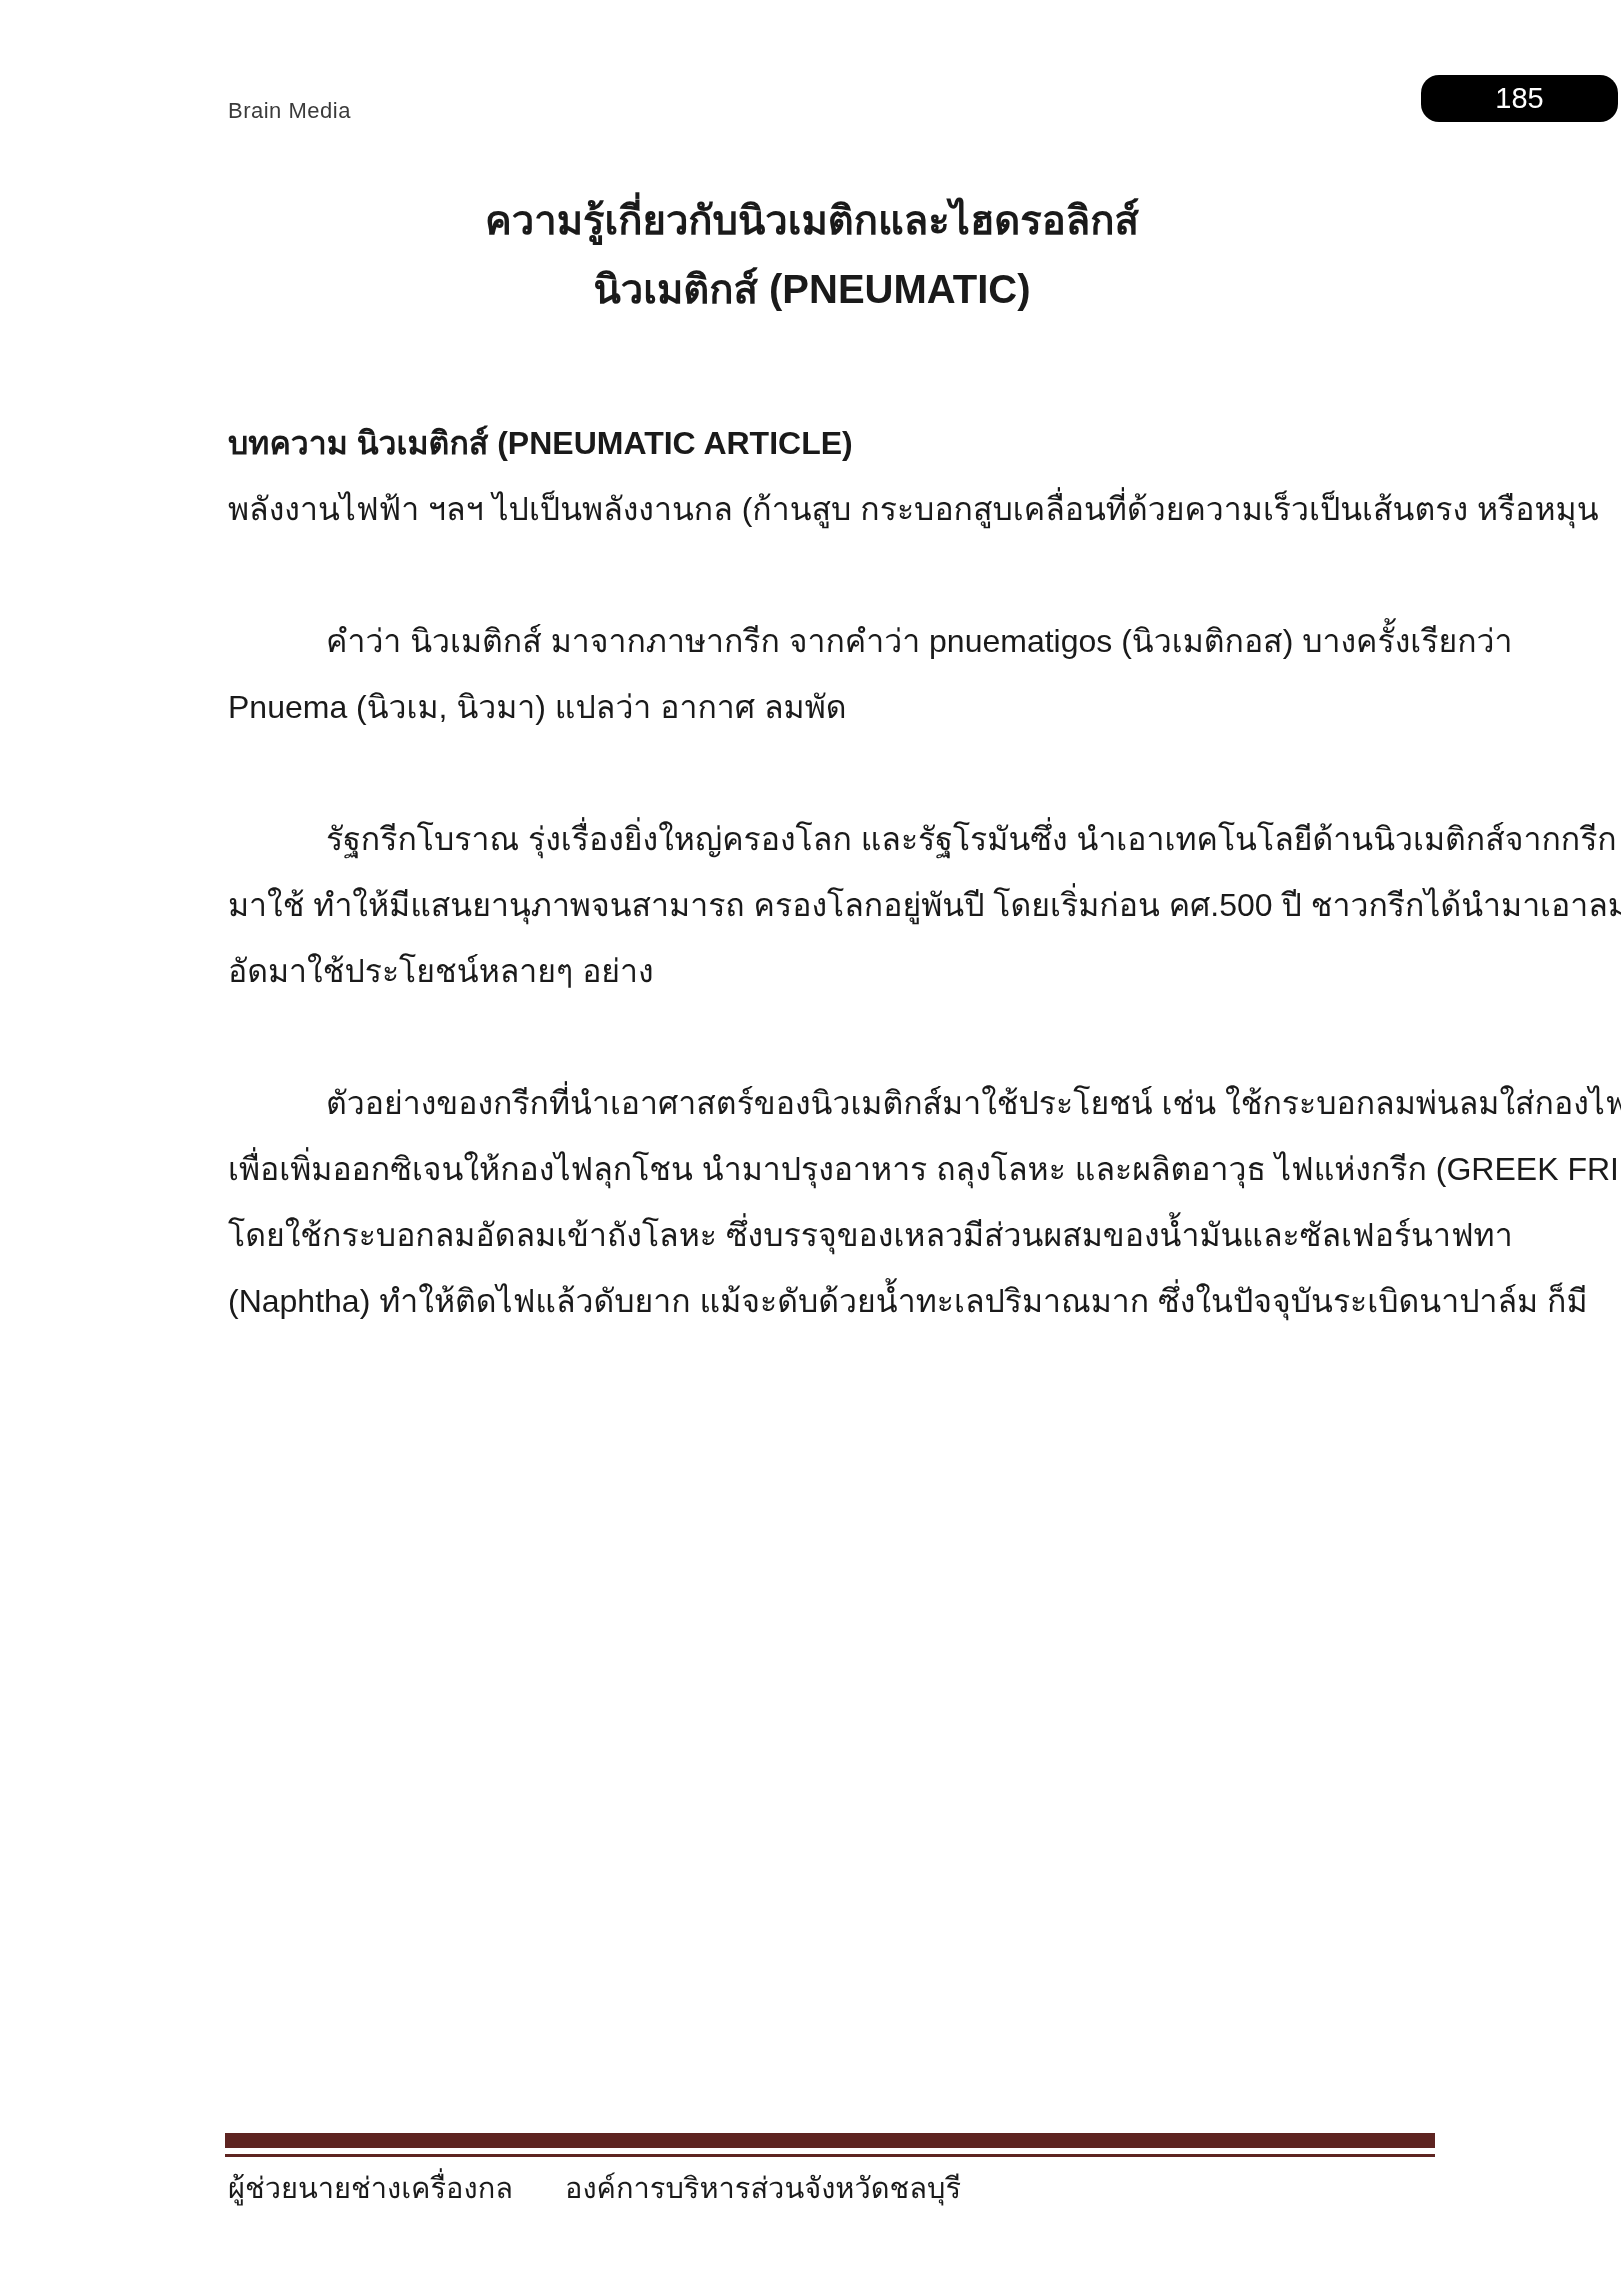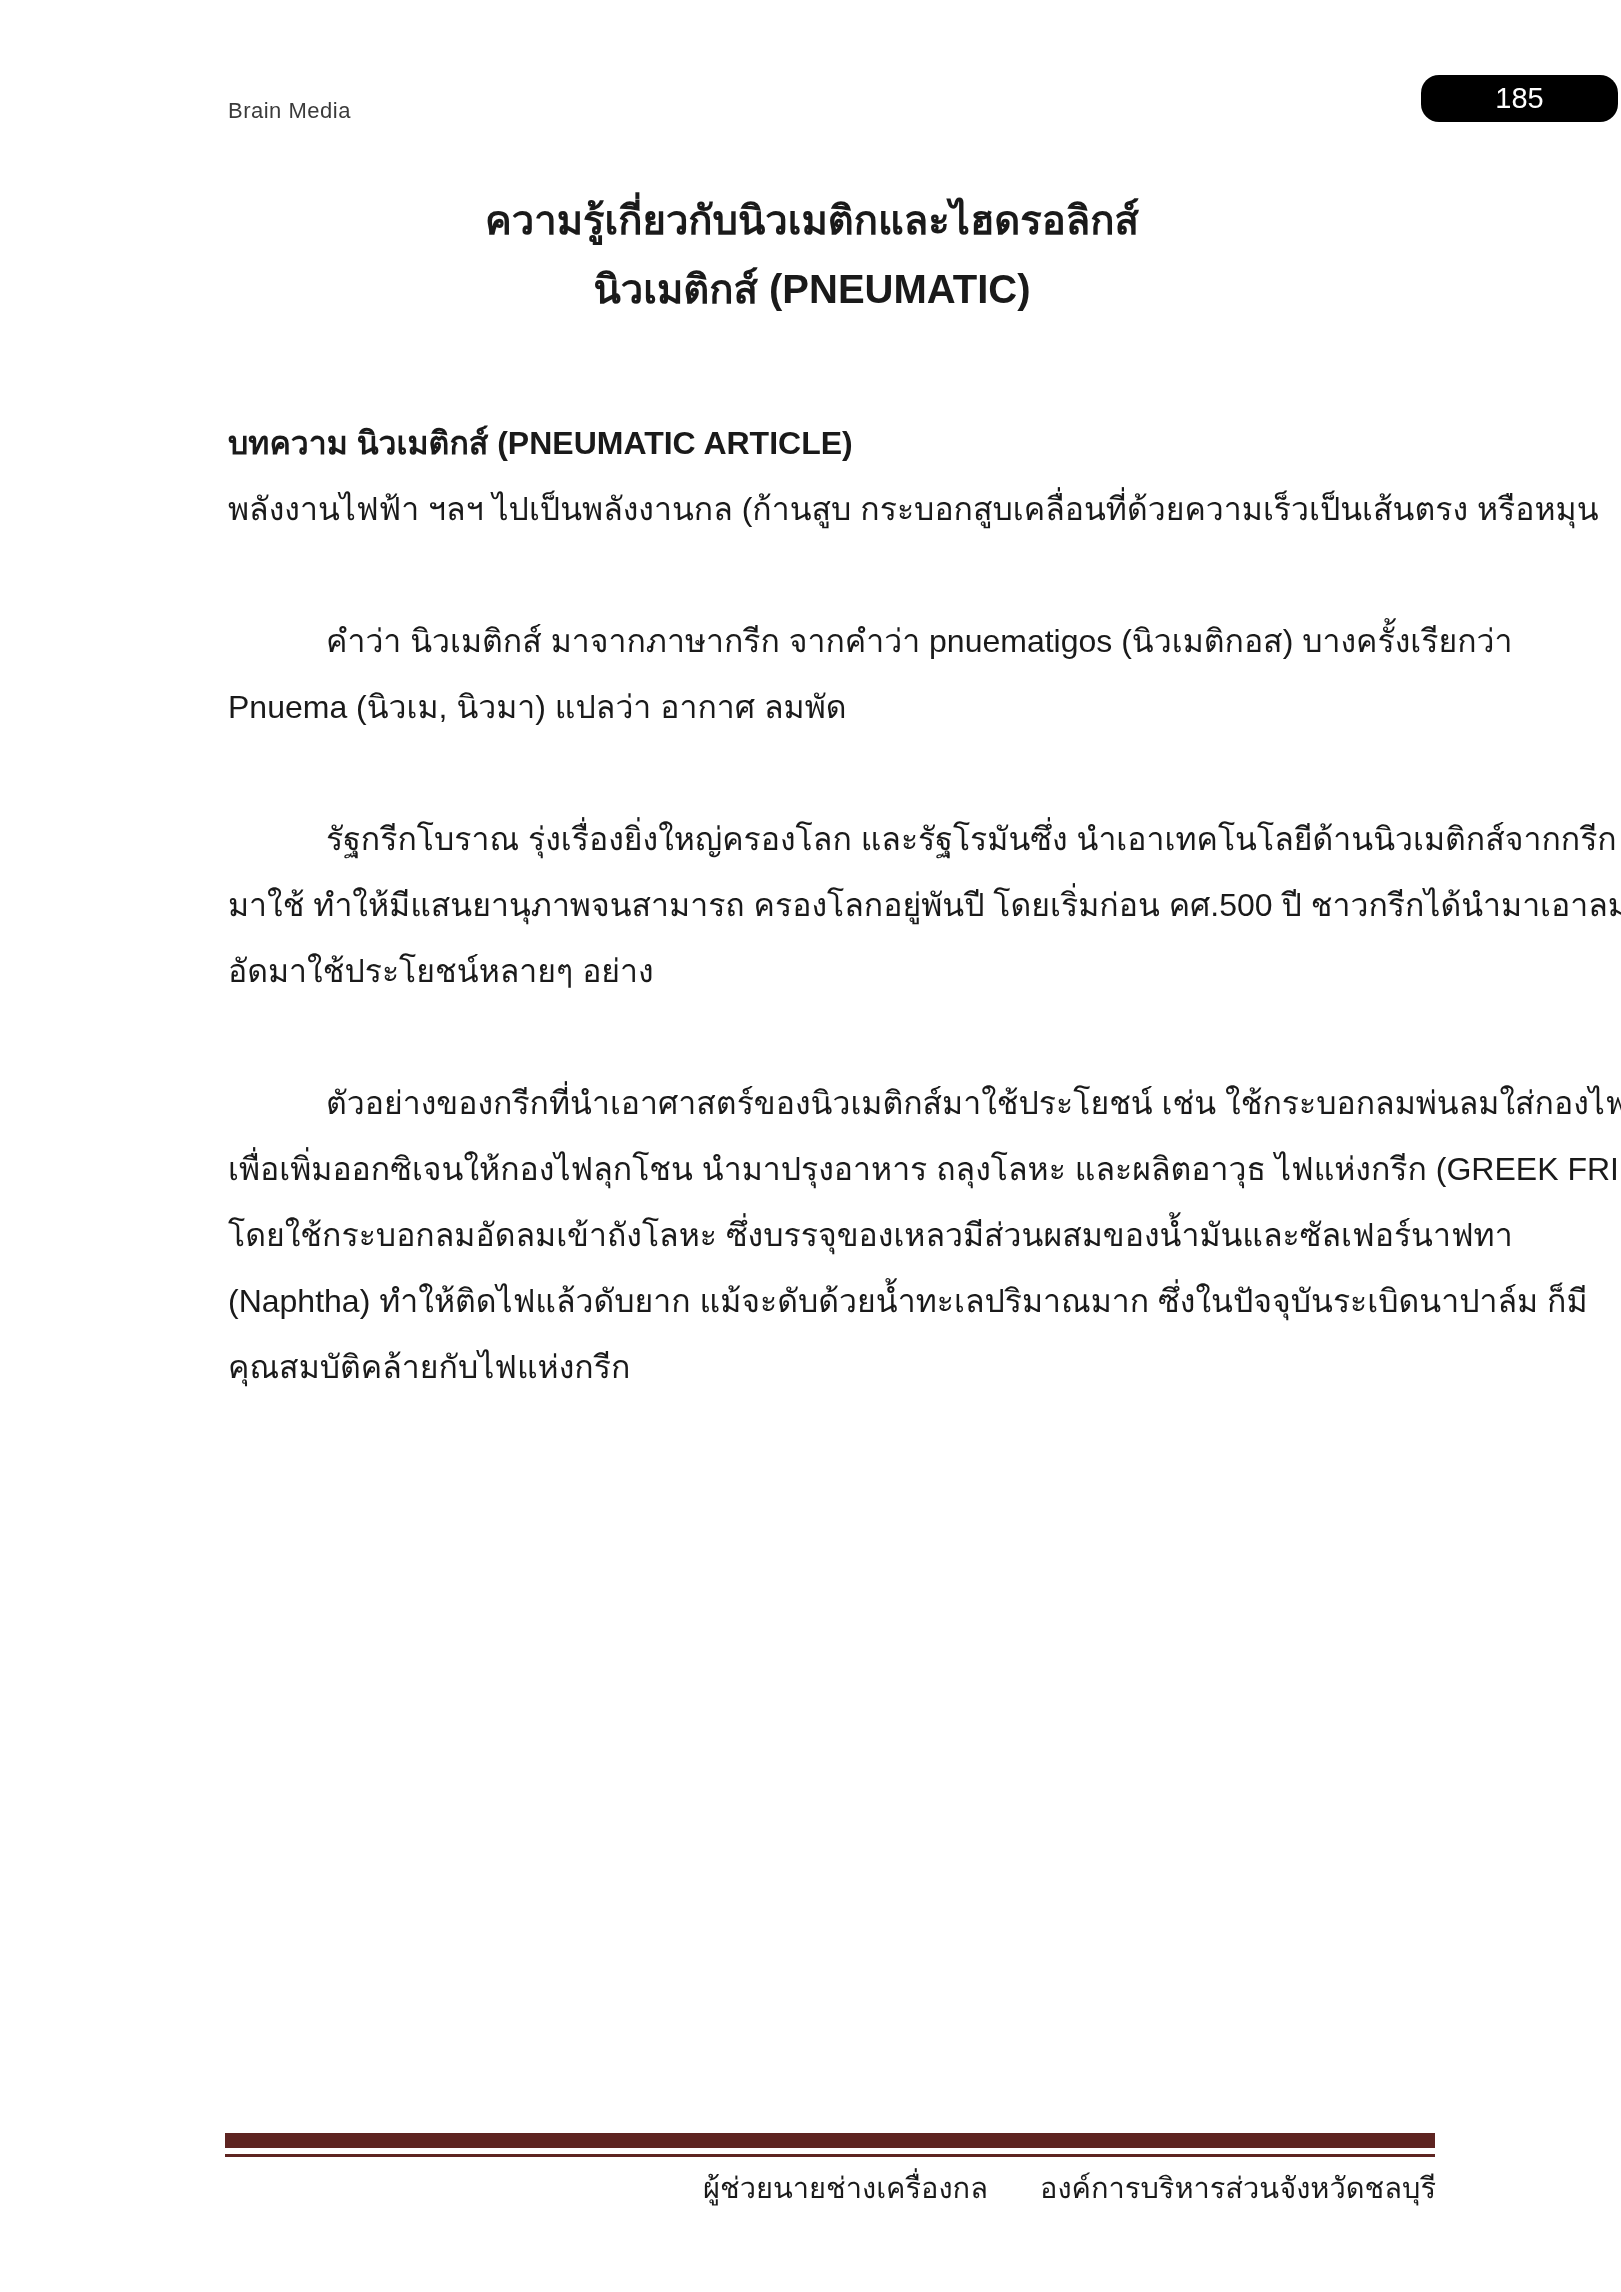--- a/index.html
+++ b/index.html
@@ -91,21 +91,20 @@
     top: 2154px;
     width: 1210px;
     height: 2.9px;
     background: #5e2421;
   }
   .footer-credit {
     position: absolute;
     left: 228px;
     top: 2164px;
     width: 1208px;
-    text-align: right;
     font-size: 29px;
     line-height: 49px;
     white-space: nowrap;
   }
   .footer-credit .org {
     margin-left: 44px;
   }
 </style>
 </head>
 <body>
@@ -137,21 +136,20 @@
     <span class="line indent">รัฐกรีกโบราณ รุ่งเรื่องยิ่งใหญ่ครองโลก และรัฐโรมันซึ่ง นำเอาเทคโนโลยีด้านนิวเมติกส์จากกรีก</span>
     <span class="line">มาใช้ ทำให้มีแสนยานุภาพจนสามารถ ครองโลกอยู่พันปี โดยเริ่มก่อน คศ.500 ปี ชาวกรีกได้นำมาเอาลม</span>
     <span class="line">อัดมาใช้ประโยชน์หลายๆ อย่าง</span>
   </p>
 
   <p class="para">
     <span class="line indent">ตัวอย่างของกรีกที่นำเอาศาสตร์ของนิวเมติกส์มาใช้ประโยชน์ เช่น ใช้กระบอกลมพ่นลมใส่กองไฟ</span>
     <span class="line">เพื่อเพิ่มออกซิเจนให้กองไฟลุกโชน นำมาปรุงอาหาร ถลุงโลหะ และผลิตอาวุธ ไฟแห่งกรีก (GREEK FRIE)</span>
     <span class="line">โดยใช้กระบอกลมอัดลมเข้าถังโลหะ ซึ่งบรรจุของเหลวมีส่วนผสมของน้ำมันและซัลเฟอร์นาฟทา</span>
     <span class="line">(Naphtha) ทำให้ติดไฟแล้วดับยาก แม้จะดับด้วยน้ำทะเลปริมาณมาก ซึ่งในปัจจุบันระเบิดนาปาล์ม ก็มี</span>
-    <span class="line">คุณสมบัติคล้ายกับไฟแห่งกรีก</span>
   </p>
 </div>
 
 <div class="footer-bar"></div>
 <div class="footer-thinline"></div>
 
 <div class="footer-credit">
   <span class="role">ผู้ช่วยนายช่างเครื่องกล</span>
   <span class="org">องค์การบริหารส่วนจังหวัดชลบุรี</span>
 </div>

